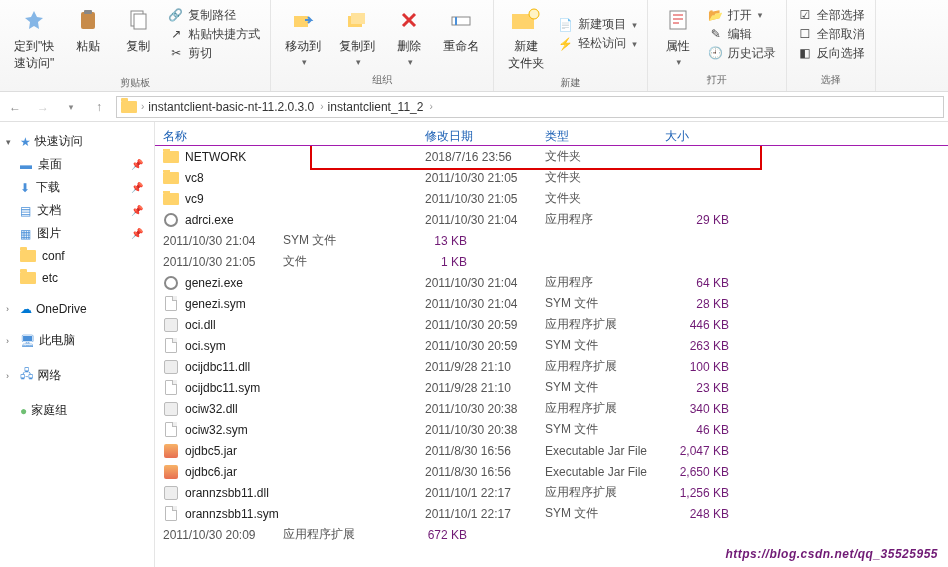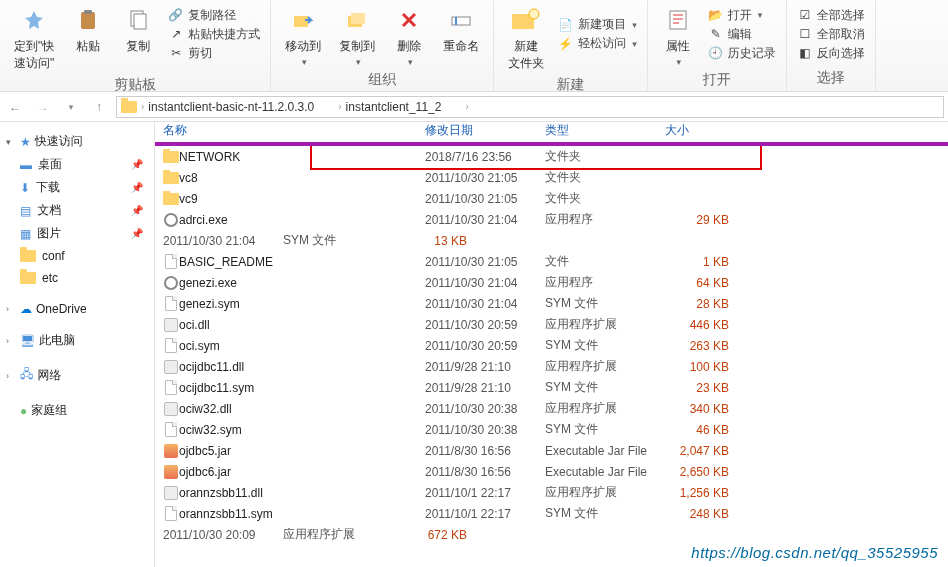--- a/index.html
+++ b/index.html
@@ -6,55 +6,55 @@
 body { width: 948px; height: 567px; background: #fff; overflow: hidden; font-size: 12px; color: #333; }
 
 .ribbon { height: 92px; background: linear-gradient(#fdfdfd, #f5f5f5); border-bottom: 1px solid #ddd; display: flex; }
 .ribbon-group { display: flex; flex-direction: column; align-items: center; padding: 2px 10px 2px 10px; border-right: 1px solid #e5e5e5; }
 .ribbon-row { display: flex; align-items: flex-start; gap: 10px; flex: 1; }
 .ribbon-big { display: flex; flex-direction: column; align-items: center; justify-content: center; gap: 2px; cursor: pointer; padding: 2px 4px; }
 .ribbon-big .icon { width: 32px; height: 32px; display: flex; align-items: center; justify-content: center; }
 .ribbon-small-col { display: flex; flex-direction: column; gap: 2px; justify-content: center; height: 64px; }
 .ribbon-small { display: flex; align-items: center; gap: 4px; cursor: pointer; font-size: 12px; color: #444; white-space: nowrap; }
 .ribbon-small .sicon { width: 16px; height: 16px; display: flex; align-items: center; justify-content: center; }
-.ribbon-label { font-size: 14px; color: #666; padding: 2px 0; }
+.ribbon-label { font-size: 10px; color: #666; padding: 2px 0; }
 .chev { font-size: 9px; color: #666; margin-left: 2px; }
 
 .addrbar { height: 30px; display: flex; align-items: center; background: #fff; border-bottom: 1px solid #e0e0e0; padding: 0 4px; gap: 6px; }
 .navbtn { width: 22px; height: 22px; display: flex; align-items: center; justify-content: center; color: #888; cursor: pointer; }
 .breadcrumb { flex: 1; display: flex; align-items: center; height: 22px; border: 1px solid #ccc; padding: 0 4px; gap: 4px; }
-.crumb { display: flex; align-items: center; gap: 24px; cursor: pointer; font-size: 12px; color: #333; }
+.crumb { display: flex; align-items: center; gap: 6px; cursor: pointer; font-size: 12px; color: #333; }
 .crumb .sep { color: #999; font-size: 10px; }
 
 .main { display: flex; height: calc(567px - 92px - 30px); }
 .sidebar { width: 155px; border-right: 1px solid #e5e5e5; padding: 8px 0; overflow-y: auto; }
 .side-item { display: flex; align-items: center; gap: 6px; padding: 3px 10px 3px 20px; cursor: pointer; font-size: 12px; color: #222; }
 .side-header { display: flex; align-items: center; gap: 4px; padding: 3px 6px; cursor: pointer; font-size: 12px; color: #222; }
 .side-header .caret { font-size: 9px; color: #666; width: 10px; }
 .pin { margin-left: auto; color: #888; font-size: 10px; }
 .side-gap { height: 10px; }
 
 .content { flex: 1; display: flex; flex-direction: column; }
-.colheads { display: flex; border-bottom: 4px solid #a21caf; height: 24px; align-items: flex-start; font-size: 12px; color: #1a5fb4; }
+.colheads { display: flex; border-bottom: 1px solid #a21caf; height: 24px; align-items: flex-end; font-size: 12px; color: #1a5fb4; }
 .colheads > div { padding: 0 8px; cursor: pointer; }
 .col-name { width: 262px; }
 .col-date { width: 120px; }
 .col-type { width: 120px; }
 .col-size { width: 80px; }
 .rows { overflow-y: auto; flex: 1; }
 .row { display: flex; align-items: center; height: 21px; font-size: 12px; color: #222; }
 .rcell { padding: 0 8px; white-space: nowrap; overflow: hidden; text-overflow: ellipsis; }
-.rname { width: 262px; display: flex; align-items: center; }
+.rname { width: 262px; display: flex; align-items: center; gap: 6px; }
 .rdate { width: 120px; color: #555; }
 .rtype { width: 120px; color: #555; }
-.rsize { width: 80px; text-align: right; color: #c2410c; }
+.rsize { width: 80px; text-align: right; color: #701a75; }
 .highlight-box { position: absolute; border: 2px solid #d00; width: 452px; height: 28px; pointer-events: none; }
 .file-area { position: relative; }
 
-.watermark { position: absolute; right: 10px; bottom: 6px; color: #0369a1; font-size: 15px; font-style: italic; letter-spacing: 0.5px; pointer-events: none; }
+.watermark { position: absolute; right: 10px; bottom: 6px; color: #701a75; font-size: 12px; font-style: italic; letter-spacing: 0.5px; pointer-events: none; font-weight: bold; }
 
 .ficon { width: 16px; height: 16px; display: inline-flex; align-items: center; justify-content: center; }
 .folder-i { width: 16px; height: 12px; background: #ffd36b; border-radius: 1px; position: relative; }
 .folder-i::before { content:""; position:absolute; top:-3px; left:0; width:7px; height:3px; background:#ffd36b; border-radius:1px 1px 0 0; }
 .file-i { width: 12px; height: 15px; border: 1px solid #bbb; background:#fff; border-radius:1px; position:relative; }
 .file-i::after { content:""; position:absolute; top:-1px; right:-1px; width:4px; height:4px; background:#eee; border-left:1px solid #bbb; border-bottom:1px solid #bbb; }
 .gear-i { width:14px; height:14px; border:2px solid #888; border-radius:50%; position:relative; }
 .dll-i { width:14px; height:14px; background:#eee; border:1px solid #bbb; border-radius:2px; }
 .jar-i { width:14px; height:14px; background:linear-gradient(#f7b267,#e76f51); border-radius:2px; }
 </style>
@@ -370,26 +370,20 @@
           <div class="rcell rdate">2011/10/30 21:04</div>
           <div class="rcell rtype">应用程序</div>
           <div class="rcell rsize">29 KB</div>
         </div>
         <div class="row">
           <div class="rcell rdate">2011/10/30 21:04</div>
           <div class="rcell rtype">SYM 文件</div>
           <div class="rcell rsize">13 KB</div>
         </div>
         <div class="row">
-          <div class="rcell rname">
-            <span class="ficon">
-              <span class="file-i"></span>
-            </span>
-            <span>BASIC_README</span>
-          </div>
           <div class="rcell rdate">2011/10/30 21:05</div>
           <div class="rcell rtype">文件</div>
           <div class="rcell rsize">1 KB</div>
         </div>
         <div class="row">
           <div class="rcell rname">
             <span class="ficon">
               <span class="gear-i"></span>
             </span>
             <span>genezi.exe</span>

